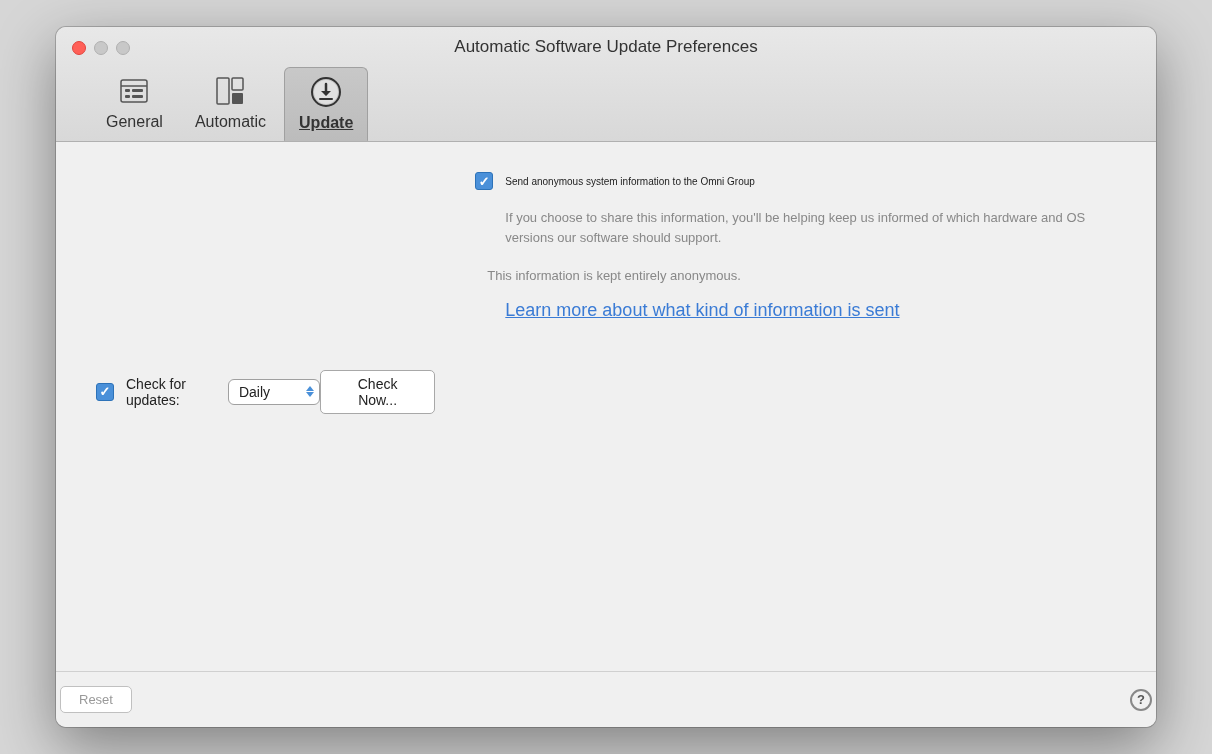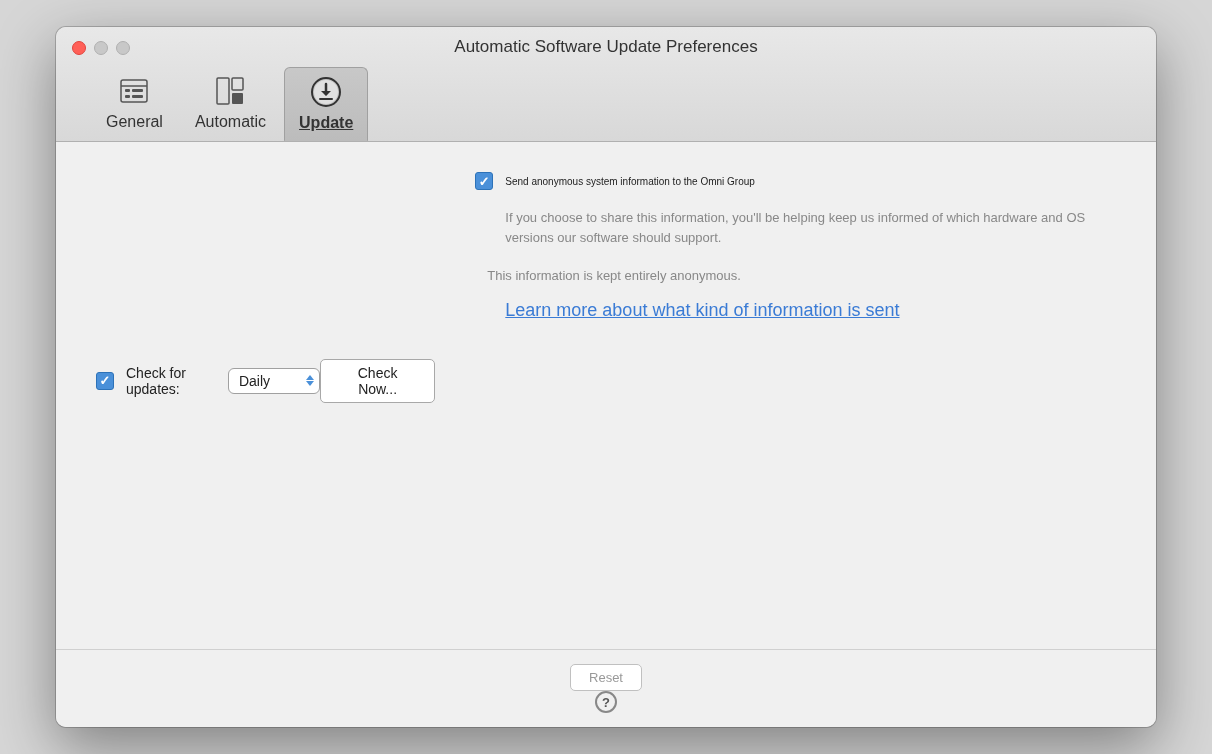--- a/index.html
+++ b/index.html
@@ -256,21 +256,20 @@
     }
 
     
     .bottom-bar {
       display: flex;
       align-items: center;
       justify-content: space-between;
       padding: 14px 4px;
       background: #f0f0f0;
       border-top: 1px solid #d0d0d0;
-      flex-direction: column;
     }
 
     .reset-btn {
       background: white;
       border: 1px solid #c0c0c0;
       border-radius: 5px;
       padding: 5px 18px;
       font-size: 13px;
       color: #999;
       cursor: default;

